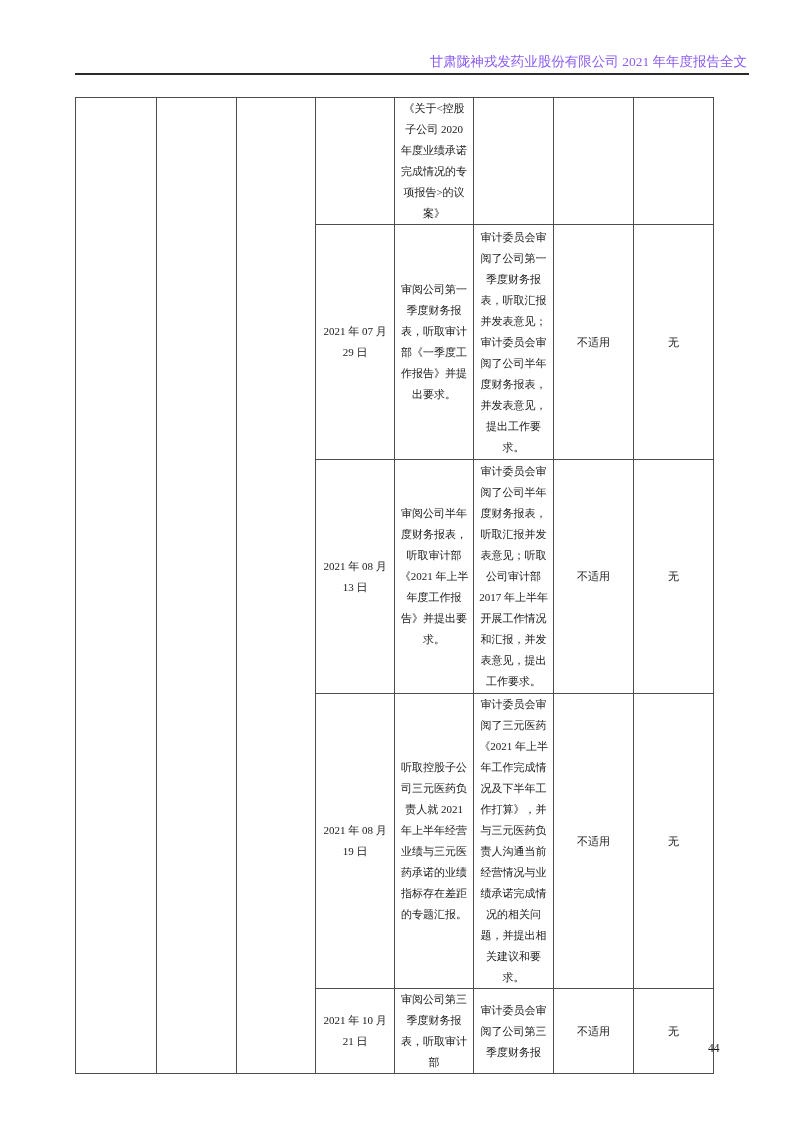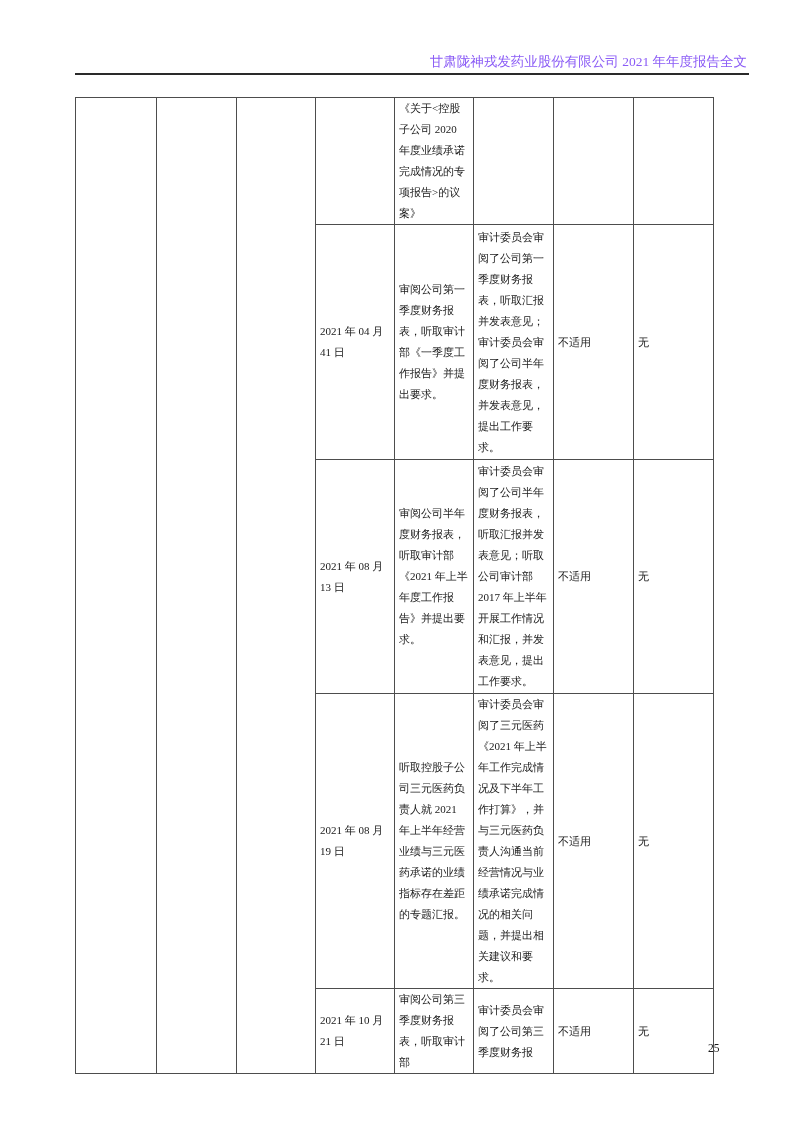--- a/index.html
+++ b/index.html
@@ -33,20 +33,21 @@
     height: 0;
     border-top: 2px solid #2a2a2a;
   }
   table.report-table {
     position: absolute;
     top: 97px;
     left: 75px;
     width: 638px;
     border-collapse: collapse;
     table-layout: fixed;
+    text-align: center;
   }
   table.report-table td {
     border: 1px solid #4d4d4d;
     font-size: 11px;
     line-height: 21px;
     padding: 0 4px;
     vertical-align: middle;
     color: #1a1a1a;
     overflow: hidden;
   }
@@ -88,21 +89,21 @@
         <td rowspan="5"></td>
         <td rowspan="5"></td>
         <td rowspan="5"></td>
         <td></td>
         <td>《关于&lt;控股子公司 2020 年度业绩承诺完成情况的专项报告&gt;的议案》</td>
         <td></td>
         <td></td>
         <td></td>
       </tr>
       <tr class="row-1">
-        <td>2021 年 04 月 41 日</td>
+        <td>2021 年 07 月 29 日</td>
         <td>审阅公司第一季度财务报表，听取审计部《一季度工作报告》并提出要求。</td>
         <td>审计委员会审阅了公司第一季度财务报表，听取汇报并发表意见；审计委员会审阅了公司半年度财务报表，并发表意见，提出工作要求。</td>
         <td>不适用</td>
         <td>无</td>
       </tr>
       <tr class="row-2">
         <td>2021 年 08 月 13 日</td>
         <td>审阅公司半年度财务报表，听取审计部《2021 年上半年度工作报告》并提出要求。</td>
         <td>审计委员会审阅了公司半年度财务报表，听取汇报并发表意见；听取公司审计部 2017 年上半年开展工作情况和汇报，并发表意见，提出工作要求。</td>
         <td>不适用</td>
@@ -118,15 +119,15 @@
       <tr class="row-4">
         <td>2021 年 10 月 21 日</td>
         <td>审阅公司第三季度财务报表，听取审计部</td>
         <td>审计委员会审阅了公司第三季度财务报</td>
         <td>不适用</td>
         <td>无</td>
       </tr>
     </tbody>
   </table>
 
-  <div class="page-number">25</div>
+  <div class="page-number">44</div>
 
 </div>
 
 </body></html>

